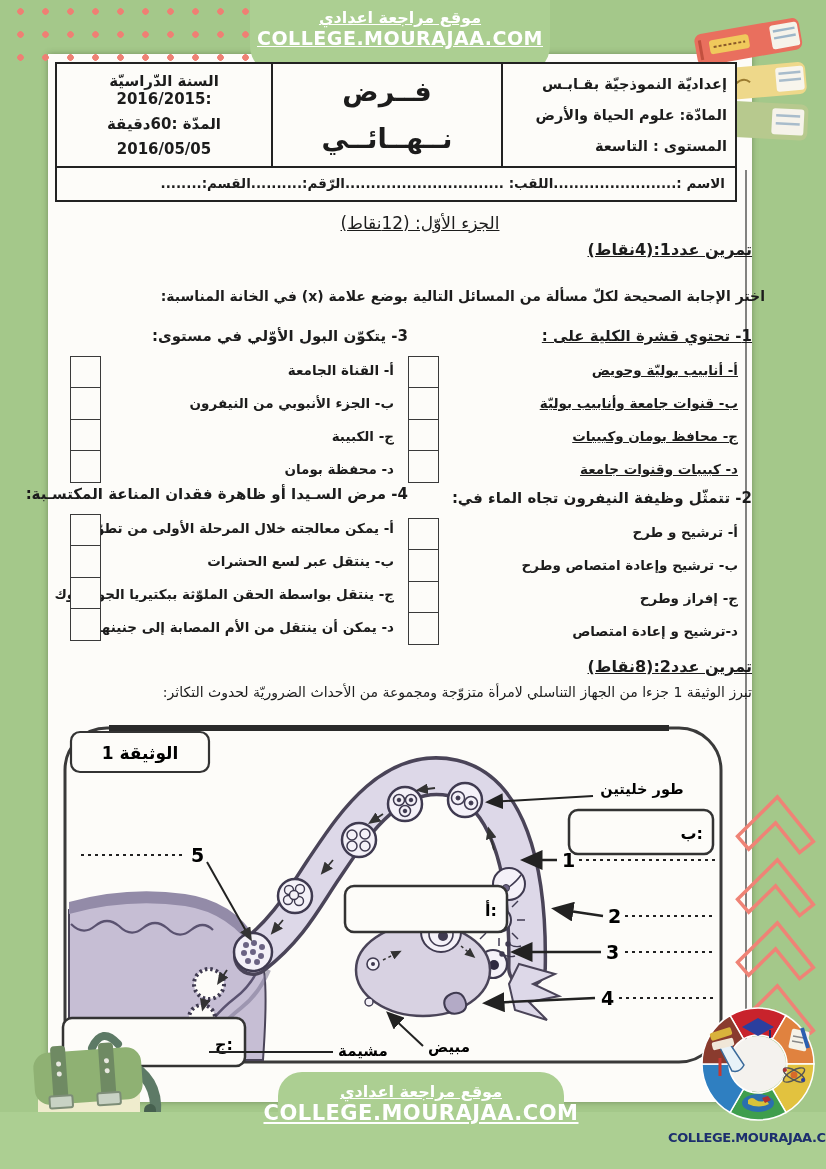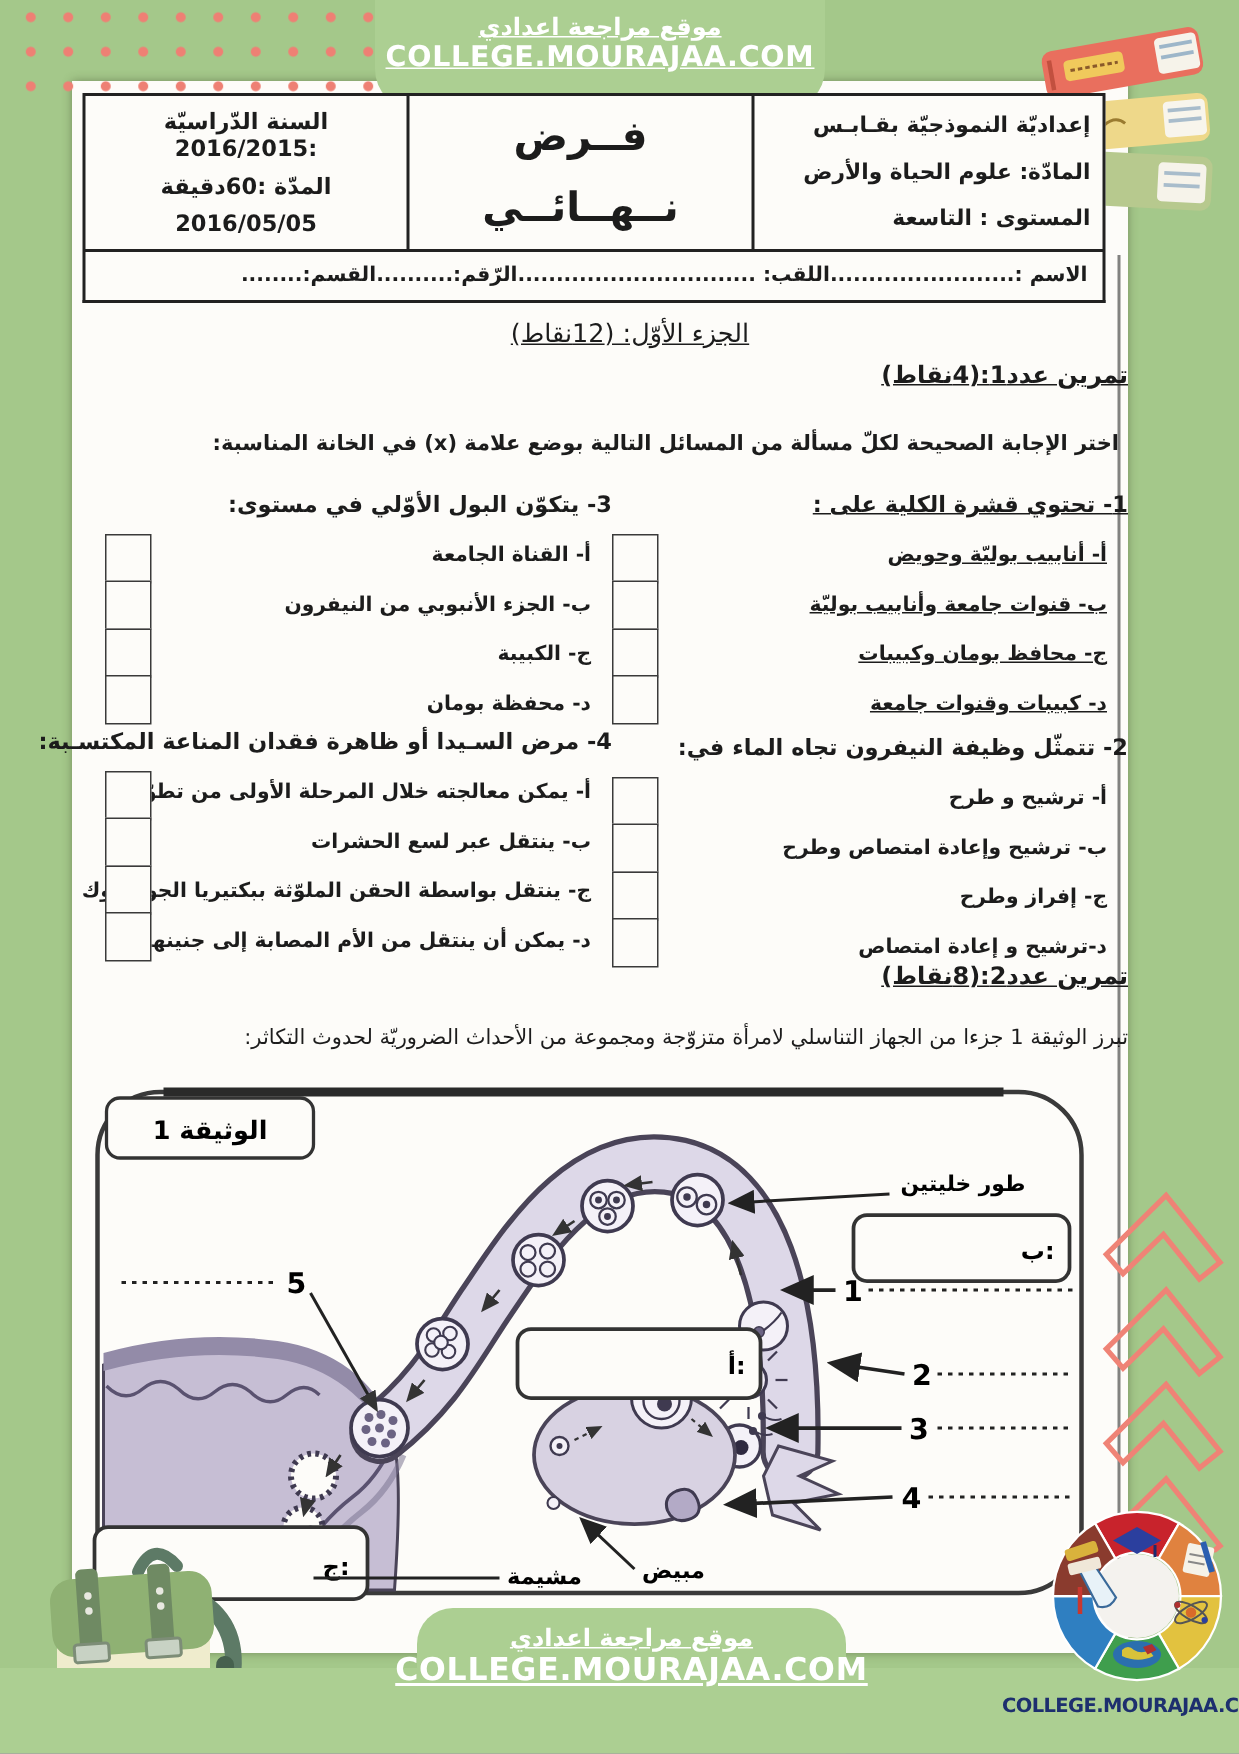--- a/index.html
+++ b/index.html
@@ -57,22 +57,22 @@
   .identity {
     left:55px; top:168px; width:682px; height:34px;
     border:2px solid #222; border-top:none; background:#fdfcf9;
     direction:rtl; text-align:right; font-size:13.5px; font-weight:bold;
     line-height:31px; padding:0 10px; overflow:hidden; white-space:nowrap;
   }
 
   .part-title { left:300px; top:213px; width:240px; text-align:center; font-size:17px; font-weight:normal; text-decoration:underline; direction:rtl; }
   .ex-title   { direction:rtl; text-align:right; font-size:16px; font-weight:bold; text-decoration:underline; }
   .ex1-title  { left:500px; top:240px; width:252px; }
-  .ex2-title  { left:555px; top:641px; width:197px; }
-  .instruction{ left:114px; top:288px; width:632px; direction:rtl; text-align:right; font-size:14px; font-weight:bold; }
+  .ex2-title  { left:555px; top:657px; width:197px; }
+  .instruction{ left:133px; top:288px; width:632px; direction:rtl; text-align:right; font-size:14px; font-weight:bold; }
   .intro2     { left:85px; top:684px; width:667px; direction:rtl; text-align:right; font-size:14px; font-weight:normal; }
 
   
   .qblock { width:346px; direction:rtl; }
   .qtitle { font-size:15px; font-weight:bold; text-align:right; height:32px; line-height:28px; white-space:nowrap; }
   .qopt   { font-size:13.5px; font-weight:bold; text-align:right; height:33px; line-height:33px; padding-right:14px; white-space:nowrap; }
   .cbstack { width:31px; }
   .cb { width:31px; height:33px; border:1.6px solid #3a3a3a; background:#fdfcf9; margin-top:-1.6px; }
   .cb:first-child { margin-top:0; }
 

